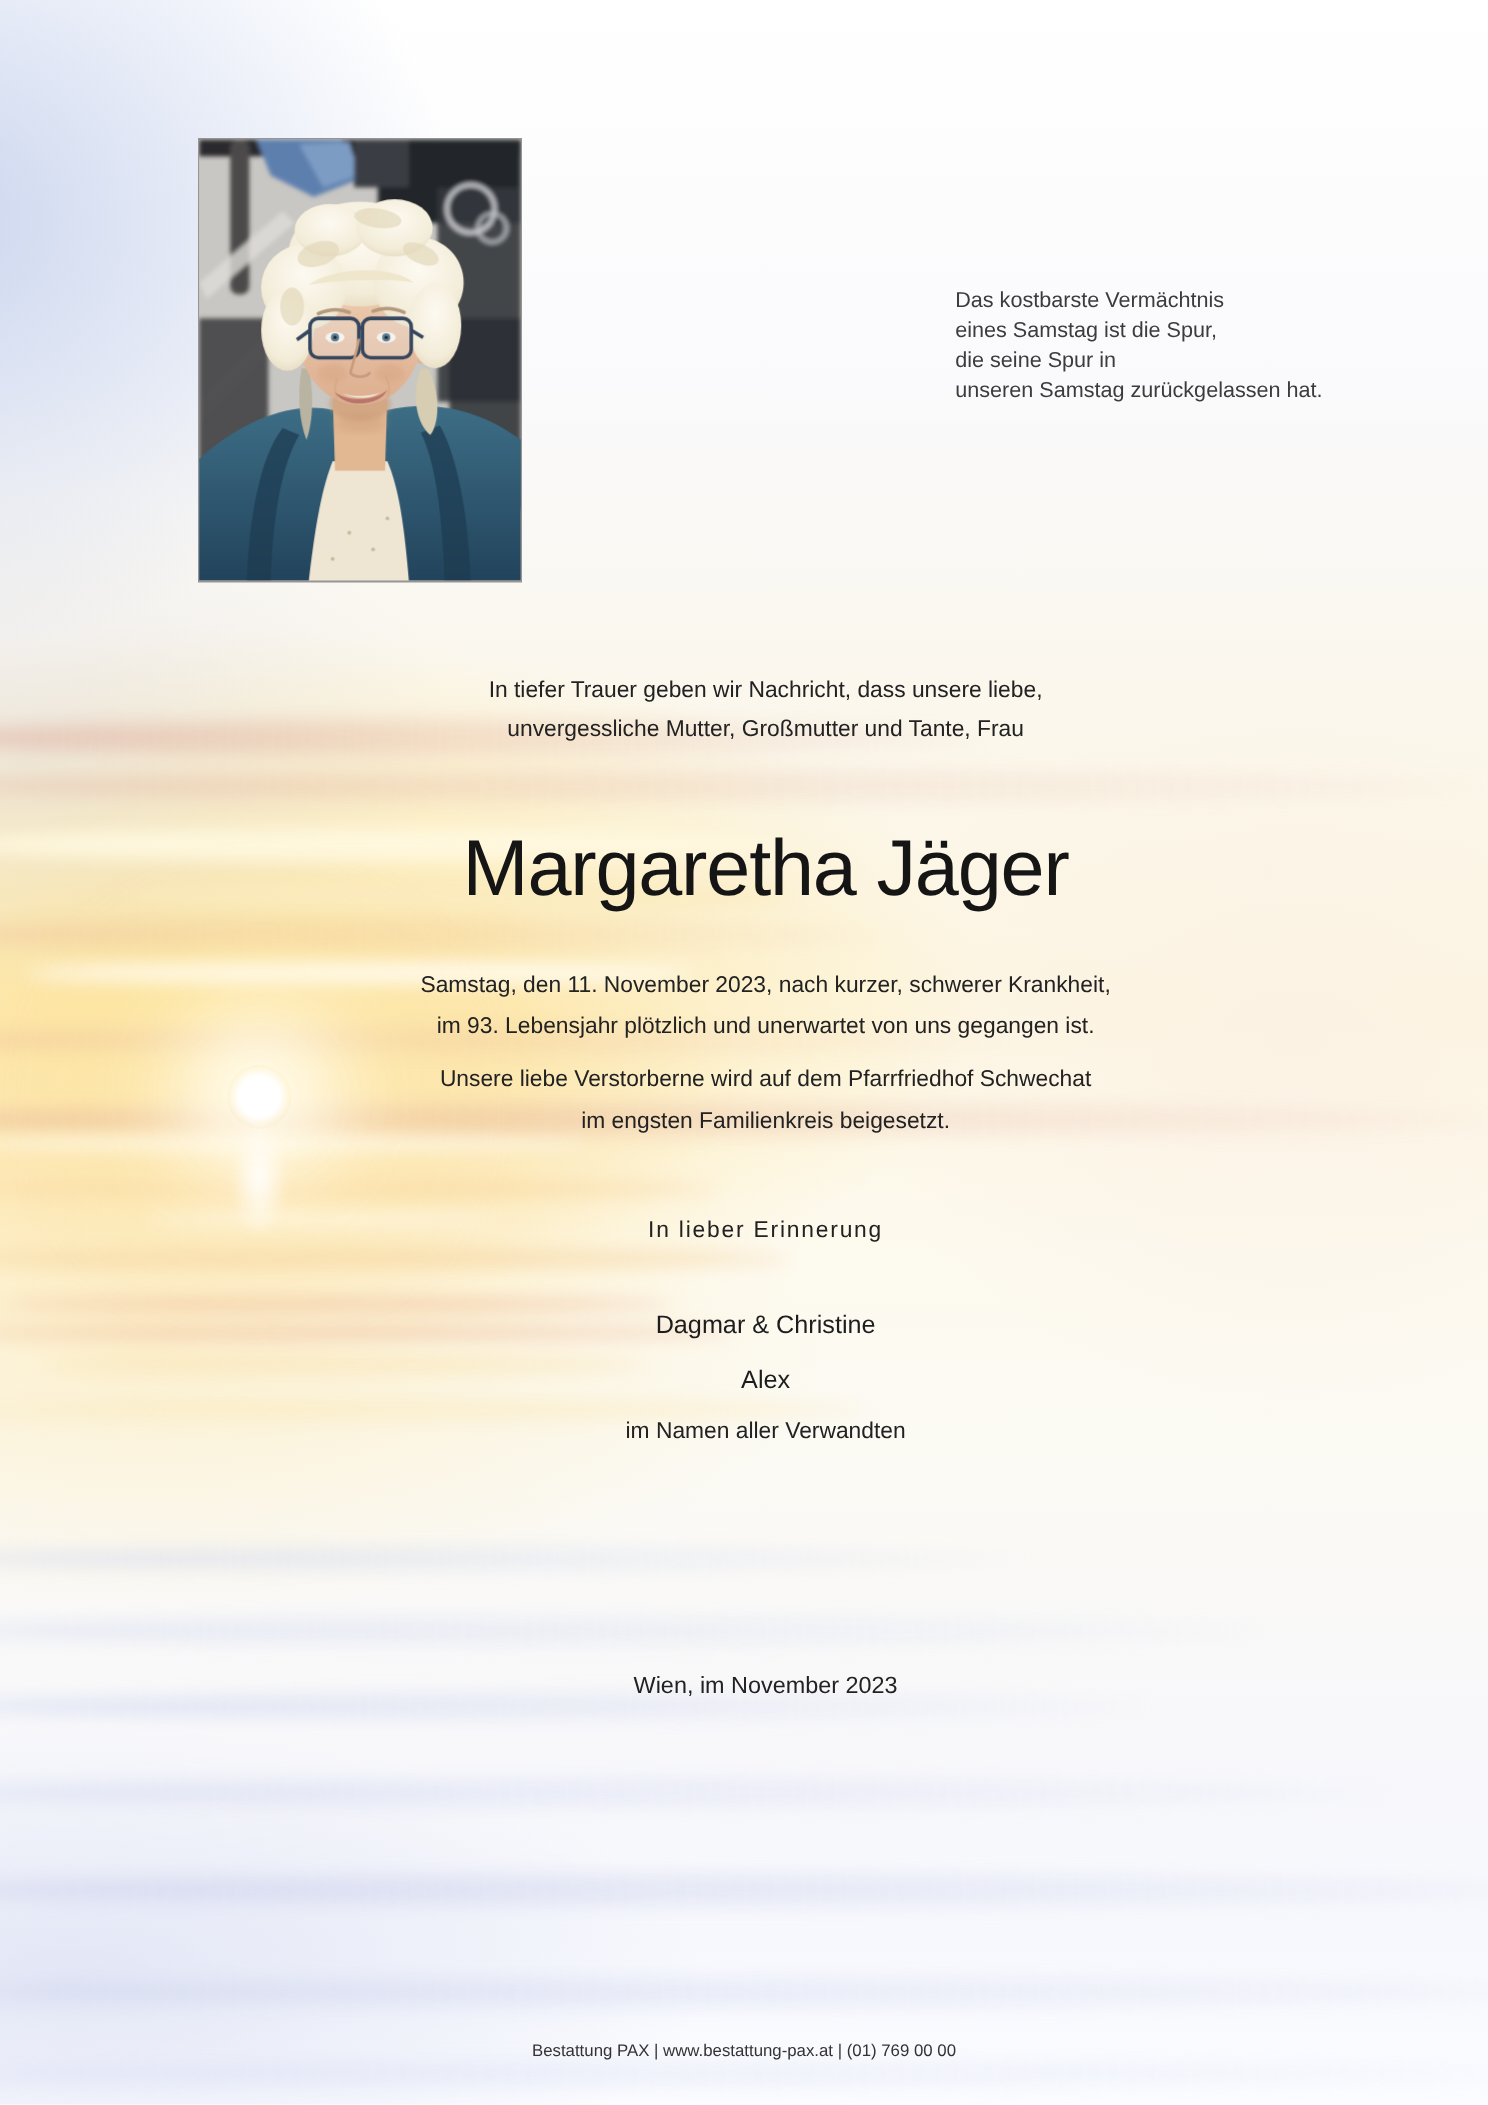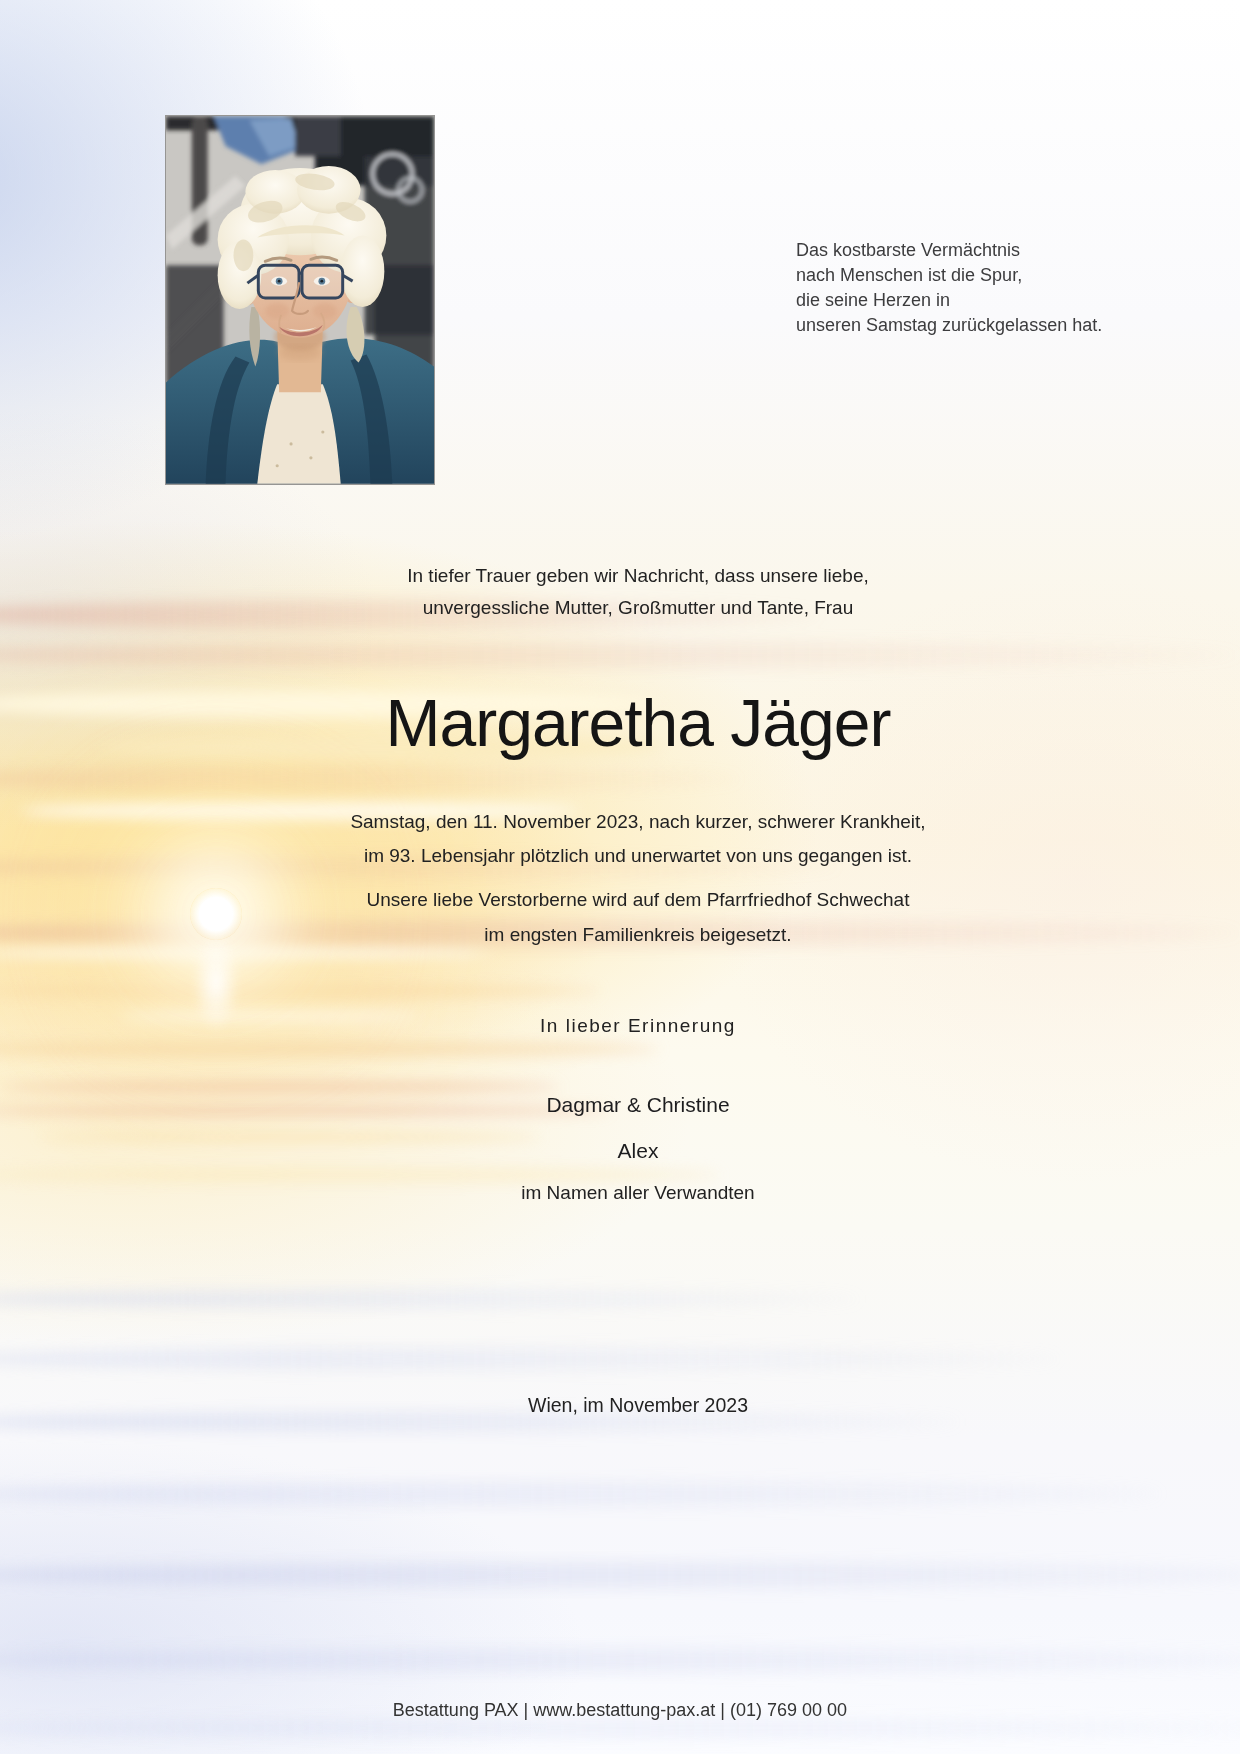--- a/index.html
+++ b/index.html
@@ -56,21 +56,21 @@
   .intro{top:560px;font-size:19px;line-height:32px;color:#222;}
   .name{top:690px;font-size:66px;line-height:66px;letter-spacing:-1px;color:#151515;font-weight:400;}
   .passing{top:805px;font-size:19px;line-height:34px;color:#222;}
   .burial{top:882px;font-size:19px;line-height:35px;color:#222;}
   .remember-heading{top:1015px;font-size:19px;letter-spacing:1.5px;color:#222;}
   .family-names{top:1082px;font-size:21px;line-height:46px;color:#1d1d1f;}
   .closing{top:1182px;font-size:19px;color:#222;}
   .place-date{top:1394px;font-size:19.5px;color:#222;}
   .footer{
     position:absolute;left:0;right:0;top:1700px;text-align:center;
-    font-size:18px;color:#333;
+    font-size:14px;color:#333;
   }
 </style>
 </head>
 <body>
 
 <div class="page">
 
   <div class="bg-tints"></div>
   <div class="streaks">
 
@@ -210,22 +210,22 @@
 
       <path d="M114,212 C124,220 148,220 158,210 C152,224 122,226 114,212 Z" fill="#b8756a"></path>
       <path d="M120,213 C130,218 144,218 152,212 C144,216 128,216 120,213 Z" fill="#f3ece0"></path>
 
       <ellipse cx="135" cy="238" rx="22" ry="8" fill="#c89871" opacity="0.35" filter="url(#b4)"></ellipse>
     </svg>
   </div>
 
   <div class="quote">
     <div>Das kostbarste Vermächtnis</div>
-    <div>nach Menschen ist die Spur,</div>
-    <div>die seine Herzen in</div>
+    <div>eines Samstag ist die Spur,</div>
+    <div>die seine Spur in</div>
     <div>unseren Samstag zurückgelassen hat.</div>
   </div>
 
   <div class="center-col intro">
     <div>In tiefer Trauer geben wir Nachricht, dass unsere liebe,</div>
     <div>unvergessliche Mutter, Großmutter und Tante, Frau</div>
   </div>
 
   <div class="center-col name">Margaretha Jäger</div>
 

